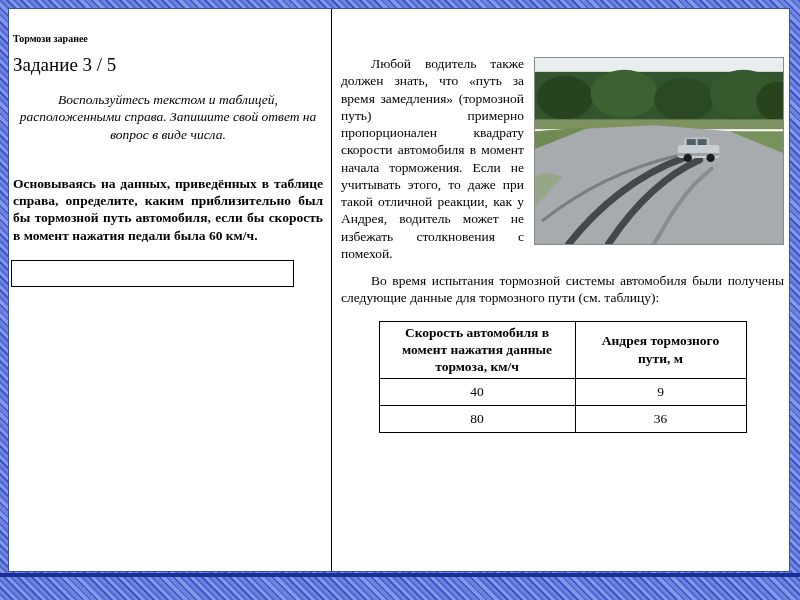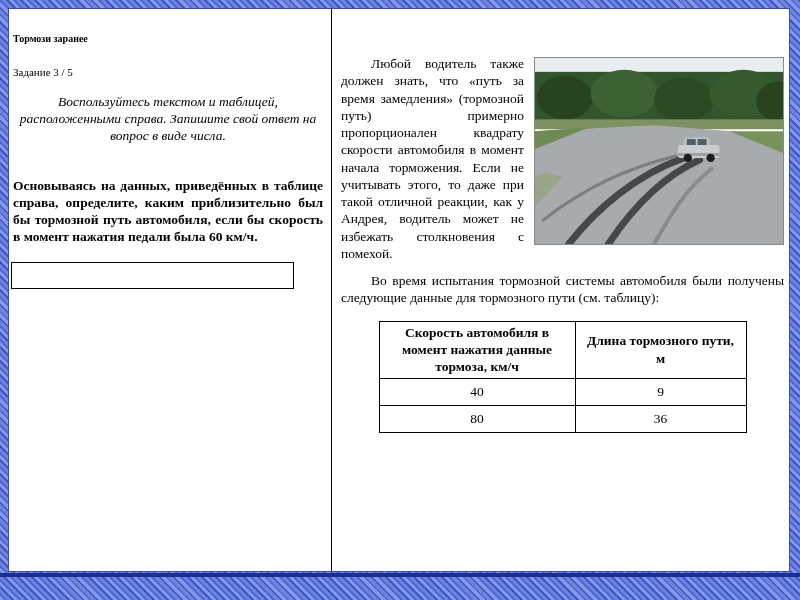--- a/index.html
+++ b/index.html
@@ -23,21 +23,21 @@
     position:absolute;left:0;top:0;width:322px;height:100%;
     box-sizing:border-box;padding:24px 8px 0 4px;
     font-size:13.5px;line-height:1.28;
   }
   .col-right{
     position:absolute;left:323px;top:0;right:0;height:100%;
     box-sizing:border-box;padding:46px 5px 0 9px;
     font-size:13.5px;line-height:1.28;
   }
   .title{font-weight:bold;font-size:10px;}
-  .task-num{font-size:11px;margin-top:19px;}
+  .task-num{font-size:19px;margin-top:7px;}
   .instr{font-style:italic;margin:14px 0 0 0;text-align:center;}
   .question{margin:32px 0 0 0;text-align:justify;font-weight:bold;}
   .answer{
     display:block;margin:16px 0 0 -2px;width:283px;height:27px;
     border:1px solid #000;border-radius:0;background:#fff;
     font-family:"Liberation Serif", serif;font-size:14px;padding:2px 6px;box-sizing:border-box;
   }
   .photo{
     float:right;width:250px;height:188px;margin:2px 0 6px 10px;
     border:1px solid #8a8a8a;box-sizing:border-box;overflow:hidden;
@@ -110,21 +110,21 @@
       </div>
 
       <p class="para">Любой водитель также должен знать, что «путь за время замедления» (тормозной путь) примерно пропорционален квадрату скорости автомобиля в момент начала торможения. Если не учитывать этого, то даже при такой отличной реакции, как у Андрея, водитель может не избежать столкновения с помехой.</p>
 
       <p class="para intro">Во время испытания тормозной системы автомобиля были получены следующие данные для тормозного пути (см. таблицу):</p>
 
       <table class="data-table">
         <thead>
           <tr>
             <th>Скорость автомобиля в момент нажатия данные тормоза, км/ч</th>
-            <th>Длина тормозного пути, м</th>
+            <th>Андрея тормозного пути, м</th>
           </tr>
         </thead>
         <tbody>
           <tr>
             <td>40</td>
             <td>9</td>
           </tr>
           <tr>
             <td>80</td>
             <td>36</td>

